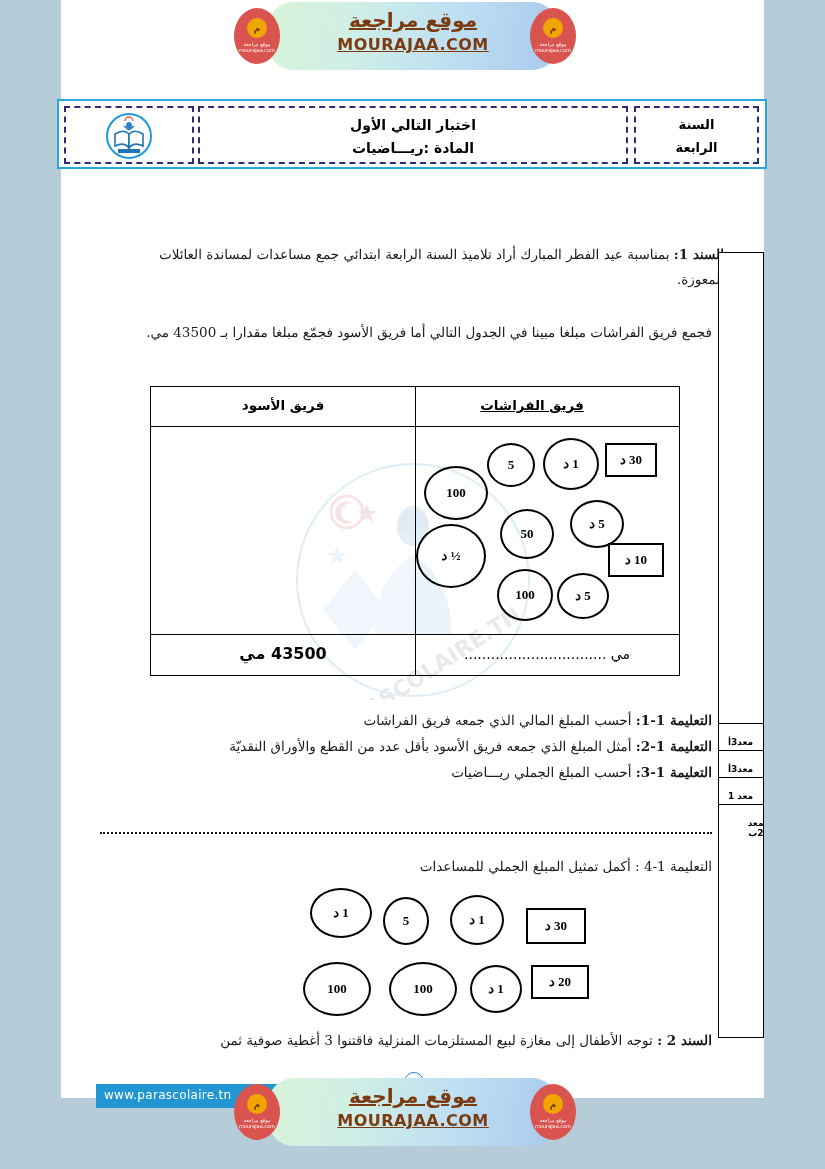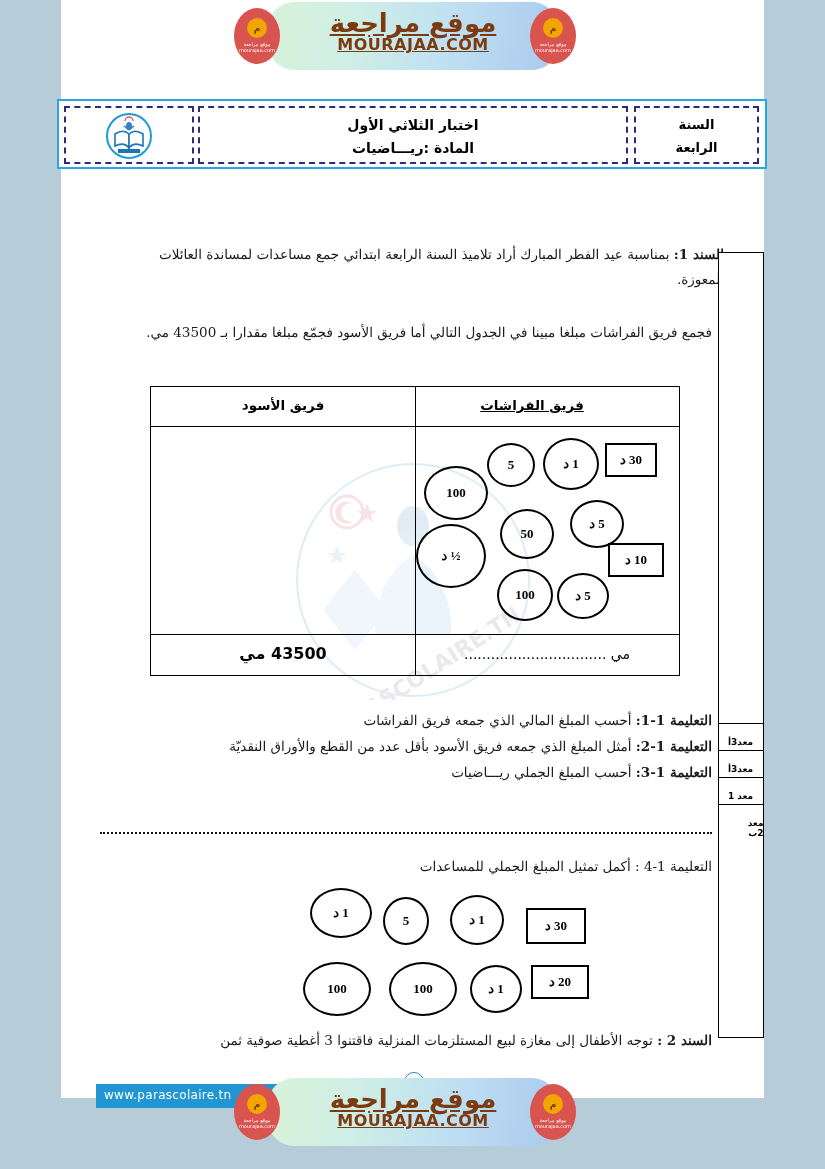--- a/index.html
+++ b/index.html
@@ -49,21 +49,21 @@
     position: absolute;
     left: 268px;
     width: 290px;
     text-align: center;
     color: #7b3a10;
     font-family: "DejaVu Sans", sans-serif;
     font-weight: bold;
     text-decoration: underline;
     letter-spacing: 0.5px;
   }
-  .promo-ar { top: 6px; font-size: 26px; }
+  .promo-ar { top: 6px; font-size: 20px; }
   .promo-en { top: 33px; font-size: 16px; }
 
   .promo-badge {
     position: absolute;
     top: 6px;
     width: 46px;
     height: 56px;
     border-radius: 50%;
     background: #d9534f;
     color: #fff;
@@ -397,21 +397,21 @@
 </div>
 
 <div id="header-box">
 
   <div class="dash-cell" id="cell-year">
     <div class="cell-line" id="year-l1">السنة</div>
     <div class="cell-line" id="year-l2">الرابعة</div>
   </div>
 
   <div class="dash-cell" id="cell-title">
-    <div class="cell-line" id="title-l1">اختبار الثلاثي الأول</div>
+    <div class="cell-line" id="title-l1">اختبار التالي الأول</div>
     <div class="cell-line" id="title-l2">المادة  :ريـــاضيات</div>
   </div>
 
   <div class="dash-cell" id="cell-logo">
     <svg id="school-logo" viewBox="0 0 48 48">
       <circle cx="24" cy="24" r="22" fill="#ffffff" stroke="#1f9ad6" stroke-width="2"></circle>
       <path d="M10 22 C16 18 21 19 24 22 L24 36 C21 32 16 31 10 34 Z" fill="#ffffff" stroke="#1f74b5" stroke-width="1.6"></path>
       <path d="M38 22 C32 18 27 19 24 22 L24 36 C27 32 32 31 38 34 Z" fill="#ffffff" stroke="#1f74b5" stroke-width="1.6"></path>
       <ellipse cx="24" cy="14" rx="3" ry="4" fill="#2f83c5"></ellipse>
       <path d="M24 18 L19 14 M24 18 L29 14" stroke="#2f83c5" stroke-width="1.6"></path>

